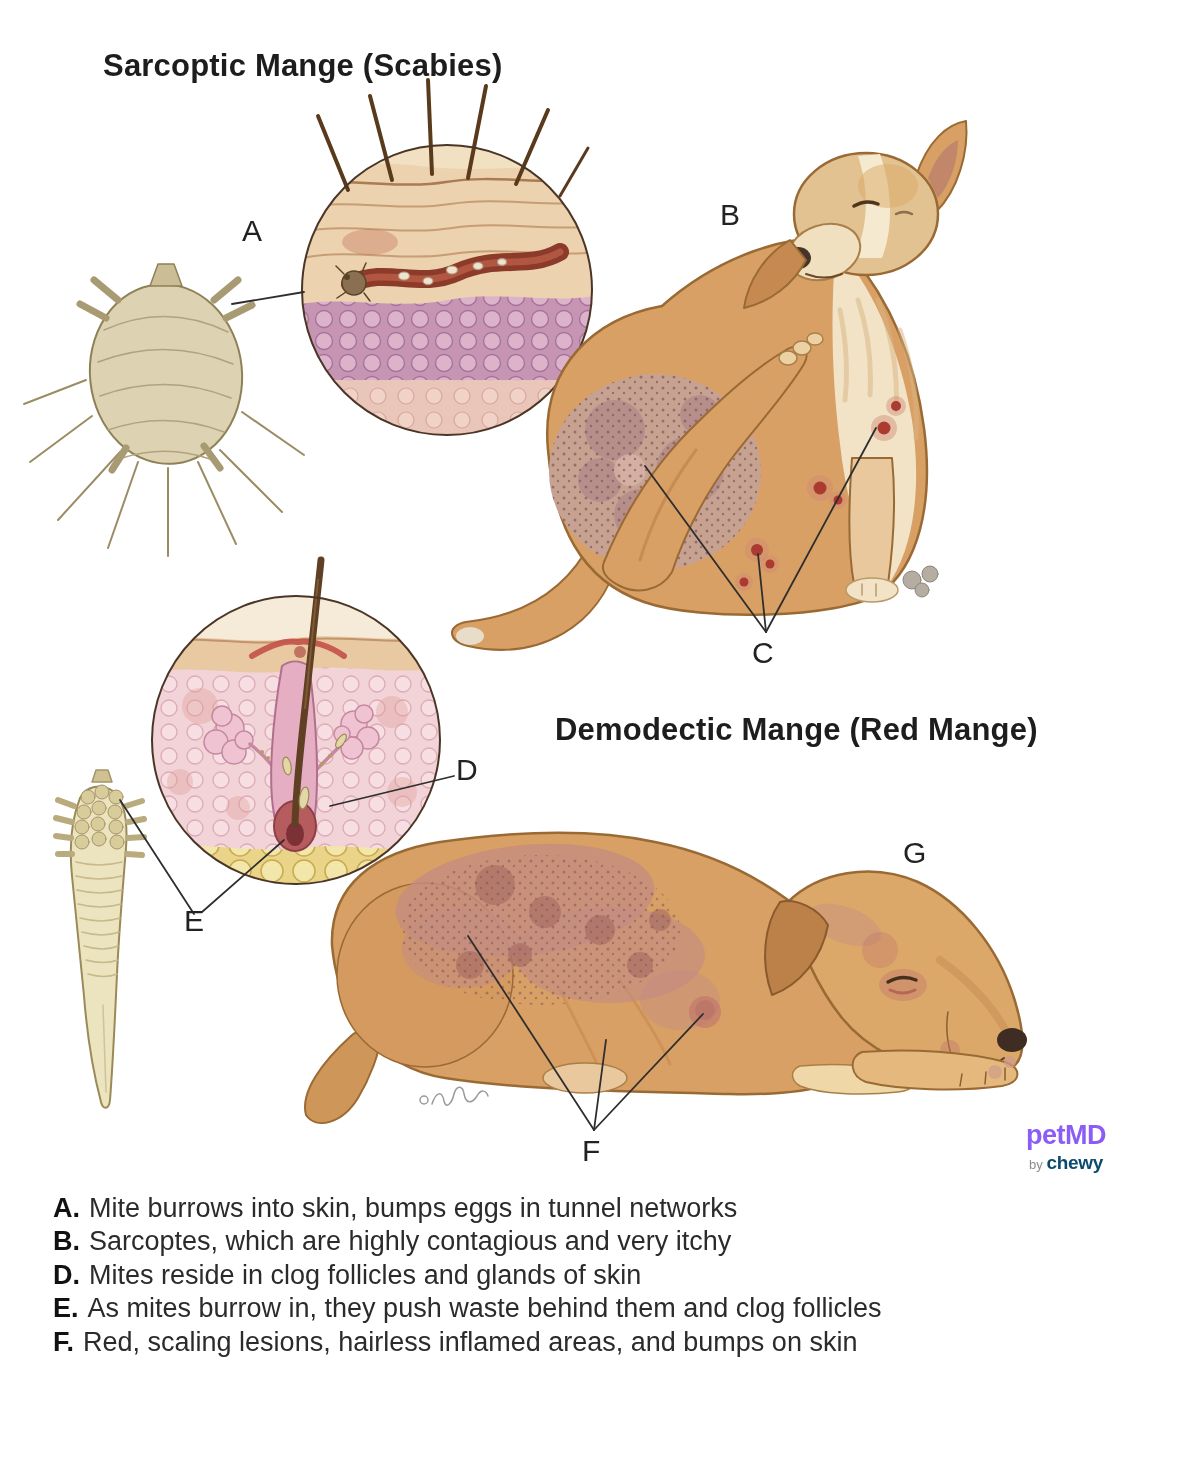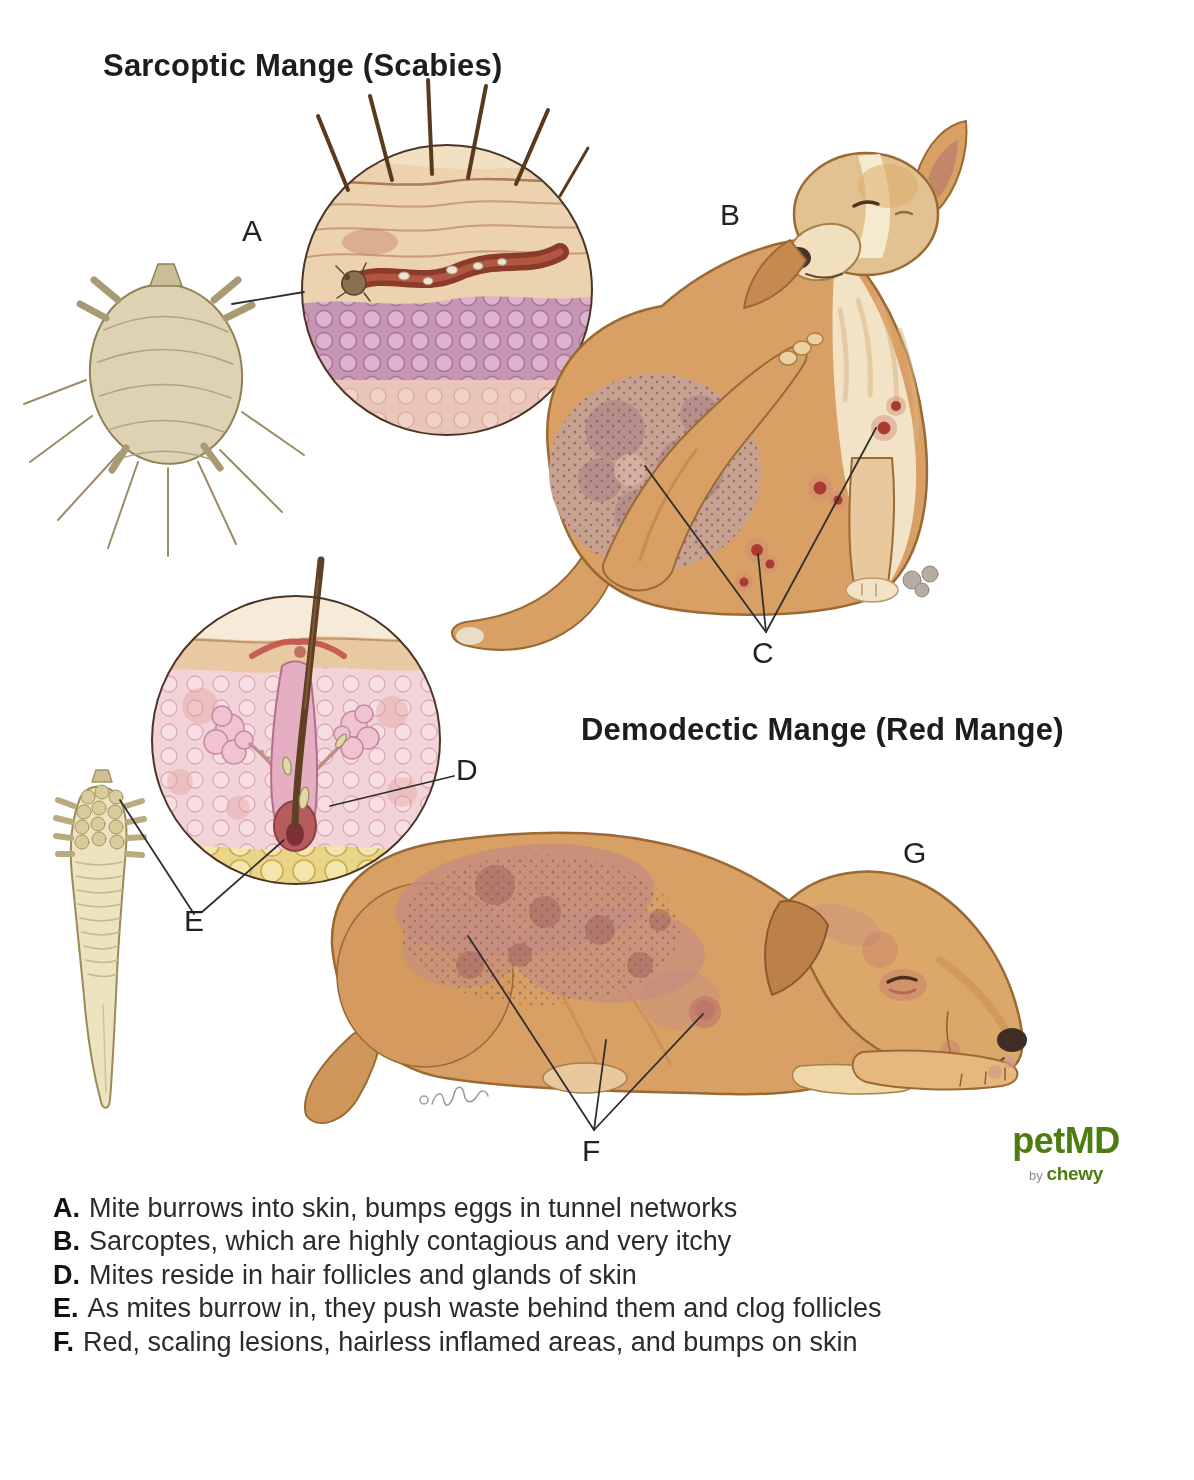--- a/index.html
+++ b/index.html
@@ -4,23 +4,23 @@
 <style>
   html,body{margin:0;padding:0;background:#fff;}
   .page{position:relative;width:1194px;height:1480px;background:#ffffff;overflow:hidden;
         font-family:"Liberation Sans",sans-serif;}
   svg.canvas{position:absolute;left:0;top:0;width:1194px;height:1480px;}
   .title{position:absolute;margin:0;font-size:31px;font-weight:700;color:#1d1d1d;letter-spacing:.2px;}
   .callout{position:absolute;font-size:30px;font-weight:400;color:#222;}
   .legend{position:absolute;left:53px;top:1192px;width:1118px;font-size:27px;line-height:33.4px;color:#2b2b2b;}
   .legend-row strong{font-weight:700;color:#111;margin-right:9px;}
   .logo{position:absolute;left:996px;top:1120px;width:140px;text-align:center;}
-  .brand{font-size:36px;font-weight:700;color:#4d7c0f;letter-spacing:-.5px;}
+  .brand{font-size:27px;font-weight:700;color:#8b5cf6;letter-spacing:-.5px;}
   .byline{margin-top:1px;font-size:13px;color:#8d8d8d;}
-  .byline .chewy{font-size:19px;font-weight:700;color:#4d7c0f;letter-spacing:-.3px;}
+  .byline .chewy{font-size:19px;font-weight:700;color:#0c4a6e;letter-spacing:-.3px;}
 </style>
 </head>
 <body>
 
 <div class="page">
 
 <svg class="canvas" viewBox="0 0 1194 1480" stroke-linecap="round" stroke-linejoin="round">
   <defs>
     <clipPath id="clip1">
           <circle cx="447" cy="290" r="145"></circle>
@@ -364,39 +364,39 @@
     <path d="M454,776 L330,806"></path>
     <path d="M120,800 L194,914"></path>
     <path d="M202,912 L284,840"></path>
     <path d="M594,1130 L468,936"></path>
     <path d="M594,1130 L606,1040"></path>
     <path d="M594,1130 L703,1014"></path>
   </g>
 </svg>
 
 <h1 class="title" style="left:103px;top:48px">Sarcoptic Mange (Scabies)</h1>
-<h2 class="title" style="left:581px;top:712px">Demodectic Mange (Red Mange)</h2>
+<h2 class="title" style="left:555px;top:712px">Demodectic Mange (Red Mange)</h2>
 
 <div class="callout" style="left:242px;top:214px">A</div>
 <div class="callout" style="left:720px;top:198px">B</div>
 <div class="callout" style="left:752px;top:636px">C</div>
 <div class="callout" style="left:456px;top:753px">D</div>
 <div class="callout" style="left:184px;top:904px">E</div>
 <div class="callout" style="left:582px;top:1134px">F</div>
 <div class="callout" style="left:903px;top:836px">G</div>
 
 <div class="logo">
   <div class="brand">petMD</div>
   <div class="byline">
     <span>by</span>
     <span class="chewy">chewy</span>
   </div>
 </div>
 
 <div class="legend">
   <div class="legend-row"><strong>A.</strong><span>Mite burrows into skin, bumps eggs in tunnel networks</span></div>
   <div class="legend-row"><strong>B.</strong><span>Sarcoptes, which are highly contagious and very itchy</span></div>
-  <div class="legend-row"><strong>D.</strong><span>Mites reside in hair follicles and glands of skin</span></div>
+  <div class="legend-row"><strong>D.</strong><span>Mites reside in clog follicles and glands of skin</span></div>
   <div class="legend-row"><strong>E.</strong><span>As mites burrow in, they push waste behind them and clog follicles</span></div>
   <div class="legend-row"><strong>F.</strong><span>Red, scaling lesions, hairless inflamed areas, and bumps on skin</span></div>
 </div>
 
 </div>
 
 </body></html>

